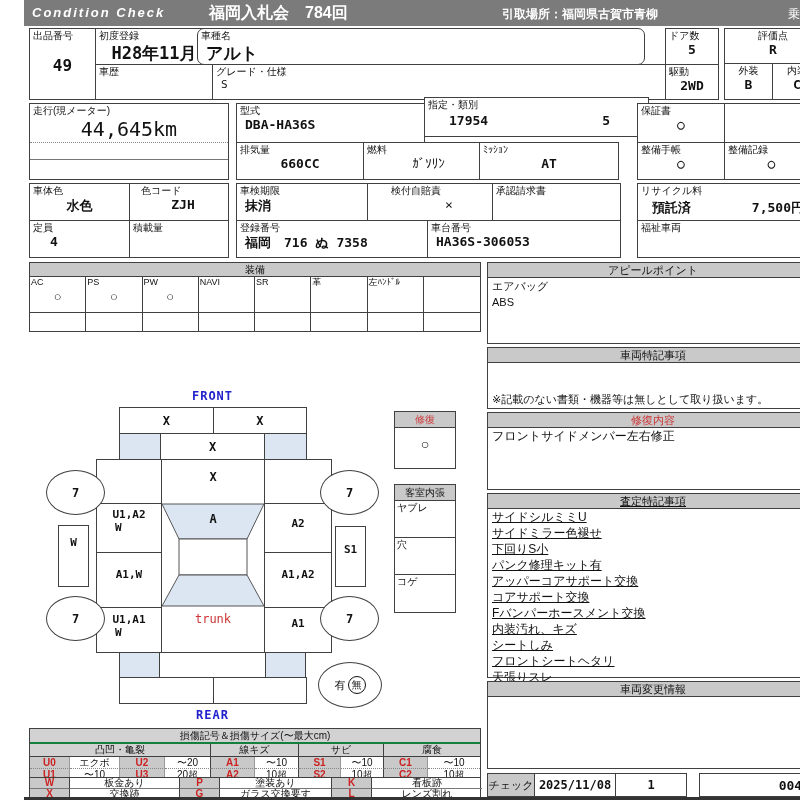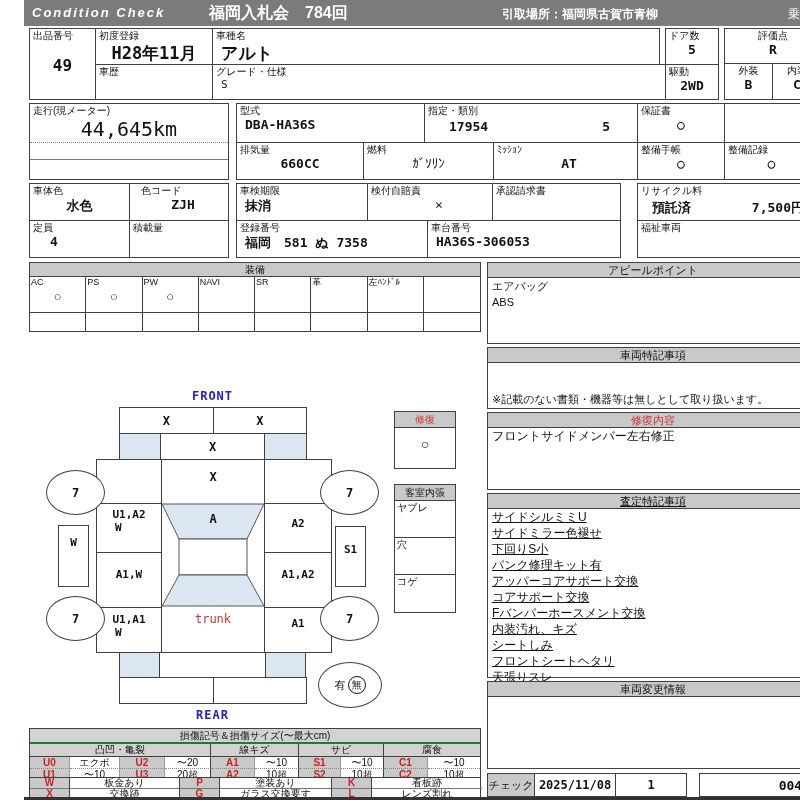--- a/index.html
+++ b/index.html
@@ -77,21 +77,21 @@
     <div class="fv" style="font-size:16px;margin-top:14px;">49</div>
   </div>
   <div class="abs bx" style="left:71px;top:28px;width:118px;height:37px;">
     <span class="lb">初度登録</span>
     <div class="fv big">H28年11月</div>
   </div>
   <div class="abs bx" style="left:71px;top:64px;width:118px;height:36px;">
     <span class="lb">車歴</span>
     <div class="fv"></div>
   </div>
-  <div class="abs bx" style="left:188px;top:28px;width:448px;height:37px;">
+  <div class="abs bx" style="left:173px;top:28px;width:448px;height:37px;border-radius:7px;">
     <span class="lb">車種名</span>
     <div class="fv big left">アルト</div>
   </div>
   <div class="abs bx" style="left:188px;top:64px;width:454px;height:36px;">
     <span class="lb">グレード・仕様</span>
     <div class="fv left" style="font-weight:normal;font-size:11px;">S</div>
   </div>
   <div class="abs bx" style="left:641px;top:28px;width:54px;height:37px;">
     <span class="lb">ドア数</span>
     <div class="fv">5</div>
@@ -116,34 +116,34 @@
   <div class="abs bx" style="left:5px;top:103px;width:200px;height:77px;">
     <span class="lb">走行(現メーター)</span>
     <div class="fv" style="font-size:20px;font-weight:normal;">44,645km</div>
     <div class="abs" style="left:0;top:38px;width:198px;border-top:1px dotted #888;"></div>
     <div class="abs" style="left:0;top:55px;width:198px;border-top:1px solid #777;"></div>
   </div>
   <div class="abs bx" style="left:212px;top:103px;width:189px;height:40px;">
     <span class="lb">型式</span>
     <div class="fv left">DBA-HA36S</div>
   </div>
-  <div class="abs bx" style="left:400px;top:103px;width:225px;height:40px;">
+  <div class="abs bx" style="left:400px;top:97px;width:225px;height:40px;">
     <span class="lb">指定・類別</span>
     <span class="fv abs" style="left:24px;top:15px;">17954</span>
     <span class="fv abs" style="right:38px;top:15px;">5</span>
   </div>
   <div class="abs bx" style="left:212px;top:142px;width:128px;height:38px;">
     <span class="lb">排気量</span>
     <div class="fv">660CC</div>
   </div>
   <div class="abs bx" style="left:339px;top:142px;width:131px;height:38px;">
     <span class="lb">燃料</span>
     <div class="fv" style="font-weight:normal;">ｶﾞｿﾘﾝ</div>
   </div>
-  <div class="abs bx" style="left:469px;top:142px;width:152px;height:38px;">
+  <div class="abs bx" style="left:455px;top:142px;width:140px;height:38px;">
     <span class="lb">ﾐｯｼｮﾝ</span>
     <div class="fv">AT</div>
   </div>
   <div class="abs bx" style="left:613px;top:103px;width:88px;height:40px;">
     <span class="lb">保証書</span>
     <div class="fv">○</div>
   </div>
   <div class="abs bx" style="left:700px;top:103px;width:95px;height:40px;"></div>
   <div class="abs bx" style="left:613px;top:142px;width:88px;height:38px;">
     <span class="lb">整備手帳</span>
@@ -166,30 +166,30 @@
     <span class="lb">定員</span>
     <div class="fv" style="text-align:left;padding-left:20px;">4</div>
   </div>
   <div class="abs bx" style="left:105px;top:220px;width:100px;height:38px;">
     <span class="lb">積載量</span>
   </div>
   <div class="abs bx" style="left:212px;top:183px;width:132px;height:38px;">
     <span class="lb">車検期限</span>
     <div class="fv left">抹消</div>
   </div>
-  <div class="abs bx" style="left:343px;top:183px;width:144px;height:38px;">
+  <div class="abs bx" style="left:343px;top:183px;width:144px;height:38px;padding-left:20px;">
     <span class="lb">検付自賠責</span>
     <div class="fv" style="font-weight:normal;">×</div>
   </div>
   <div class="abs bx" style="left:468px;top:183px;width:129px;height:38px;">
     <span class="lb">承認請求書</span>
   </div>
   <div class="abs bx" style="left:212px;top:220px;width:192px;height:38px;">
     <span class="lb">登録番号</span>
-    <div class="fv left">福岡　581 ぬ 7358</div>
+    <div class="fv left">福岡　716 ぬ 7358</div>
   </div>
   <div class="abs bx" style="left:403px;top:220px;width:194px;height:38px;">
     <span class="lb">車台番号</span>
     <div class="fv left">HA36S-306053</div>
   </div>
   <div class="abs bx" style="left:613px;top:183px;width:182px;height:38px;">
     <span class="lb">リサイクル料</span>
     <span class="fv abs" style="left:14px;top:15px;">預託済</span>
     <span class="fv abs" style="right:14px;top:15px;">7,500円</span>
   </div>

